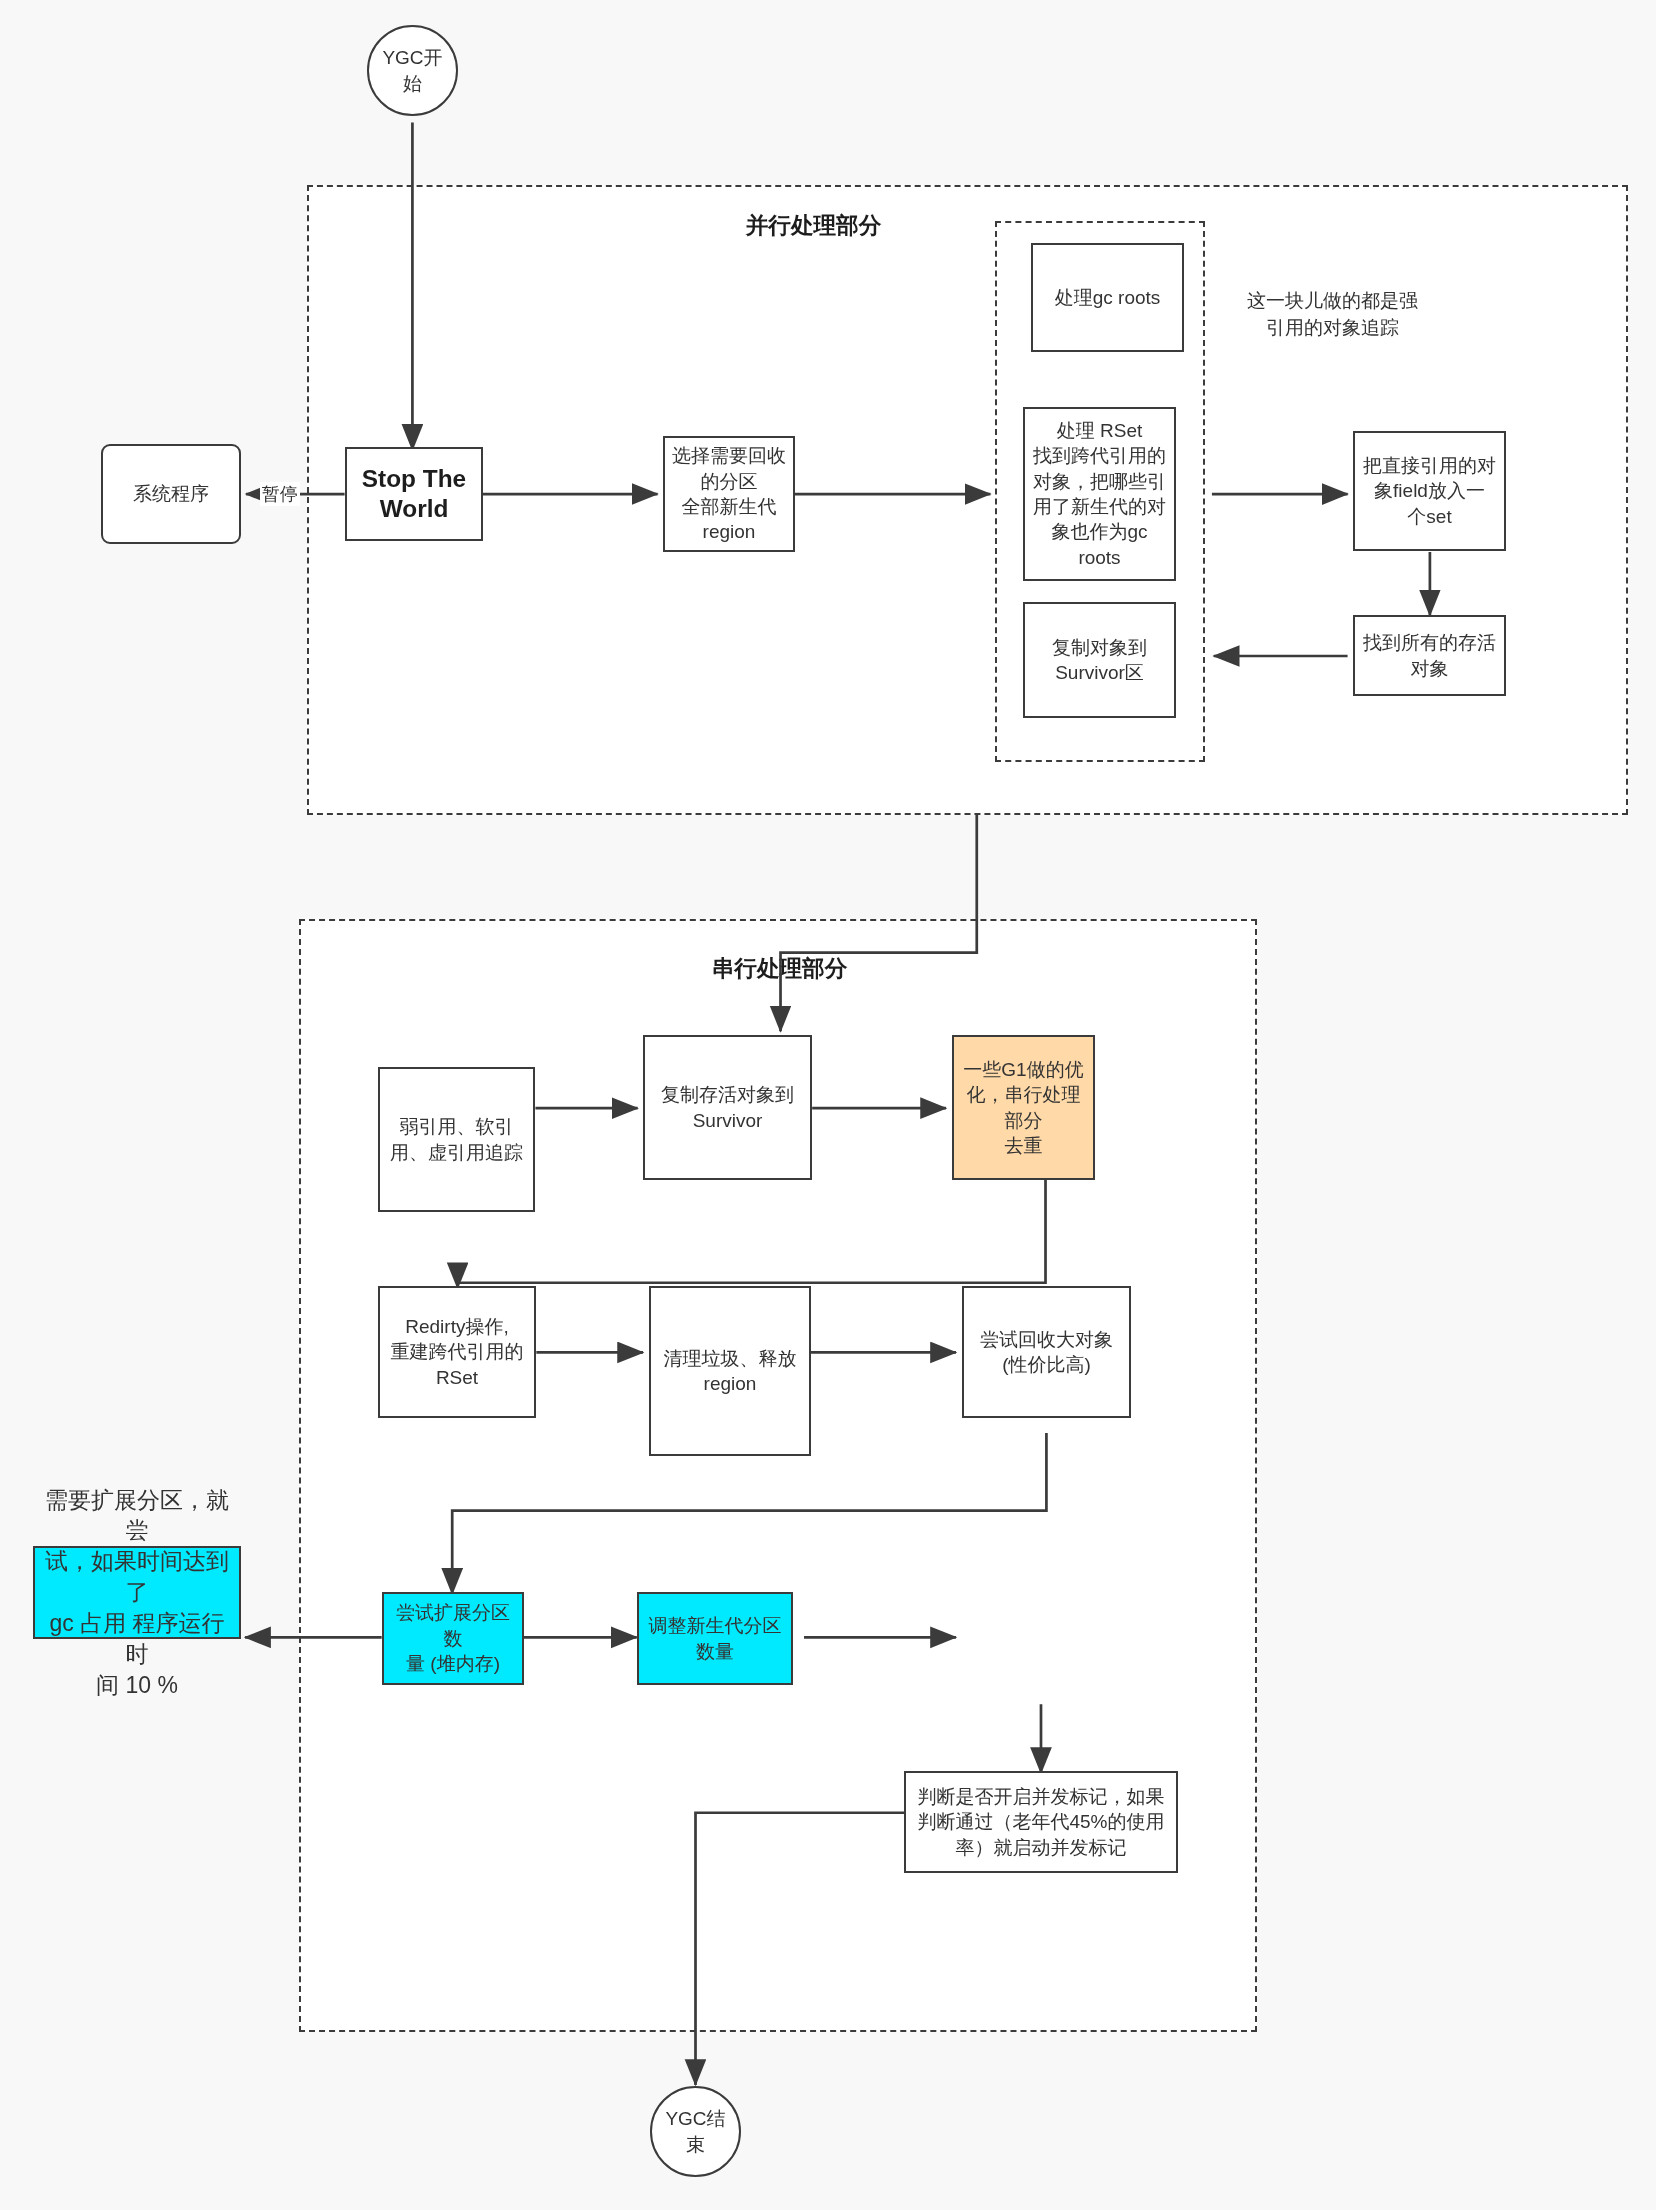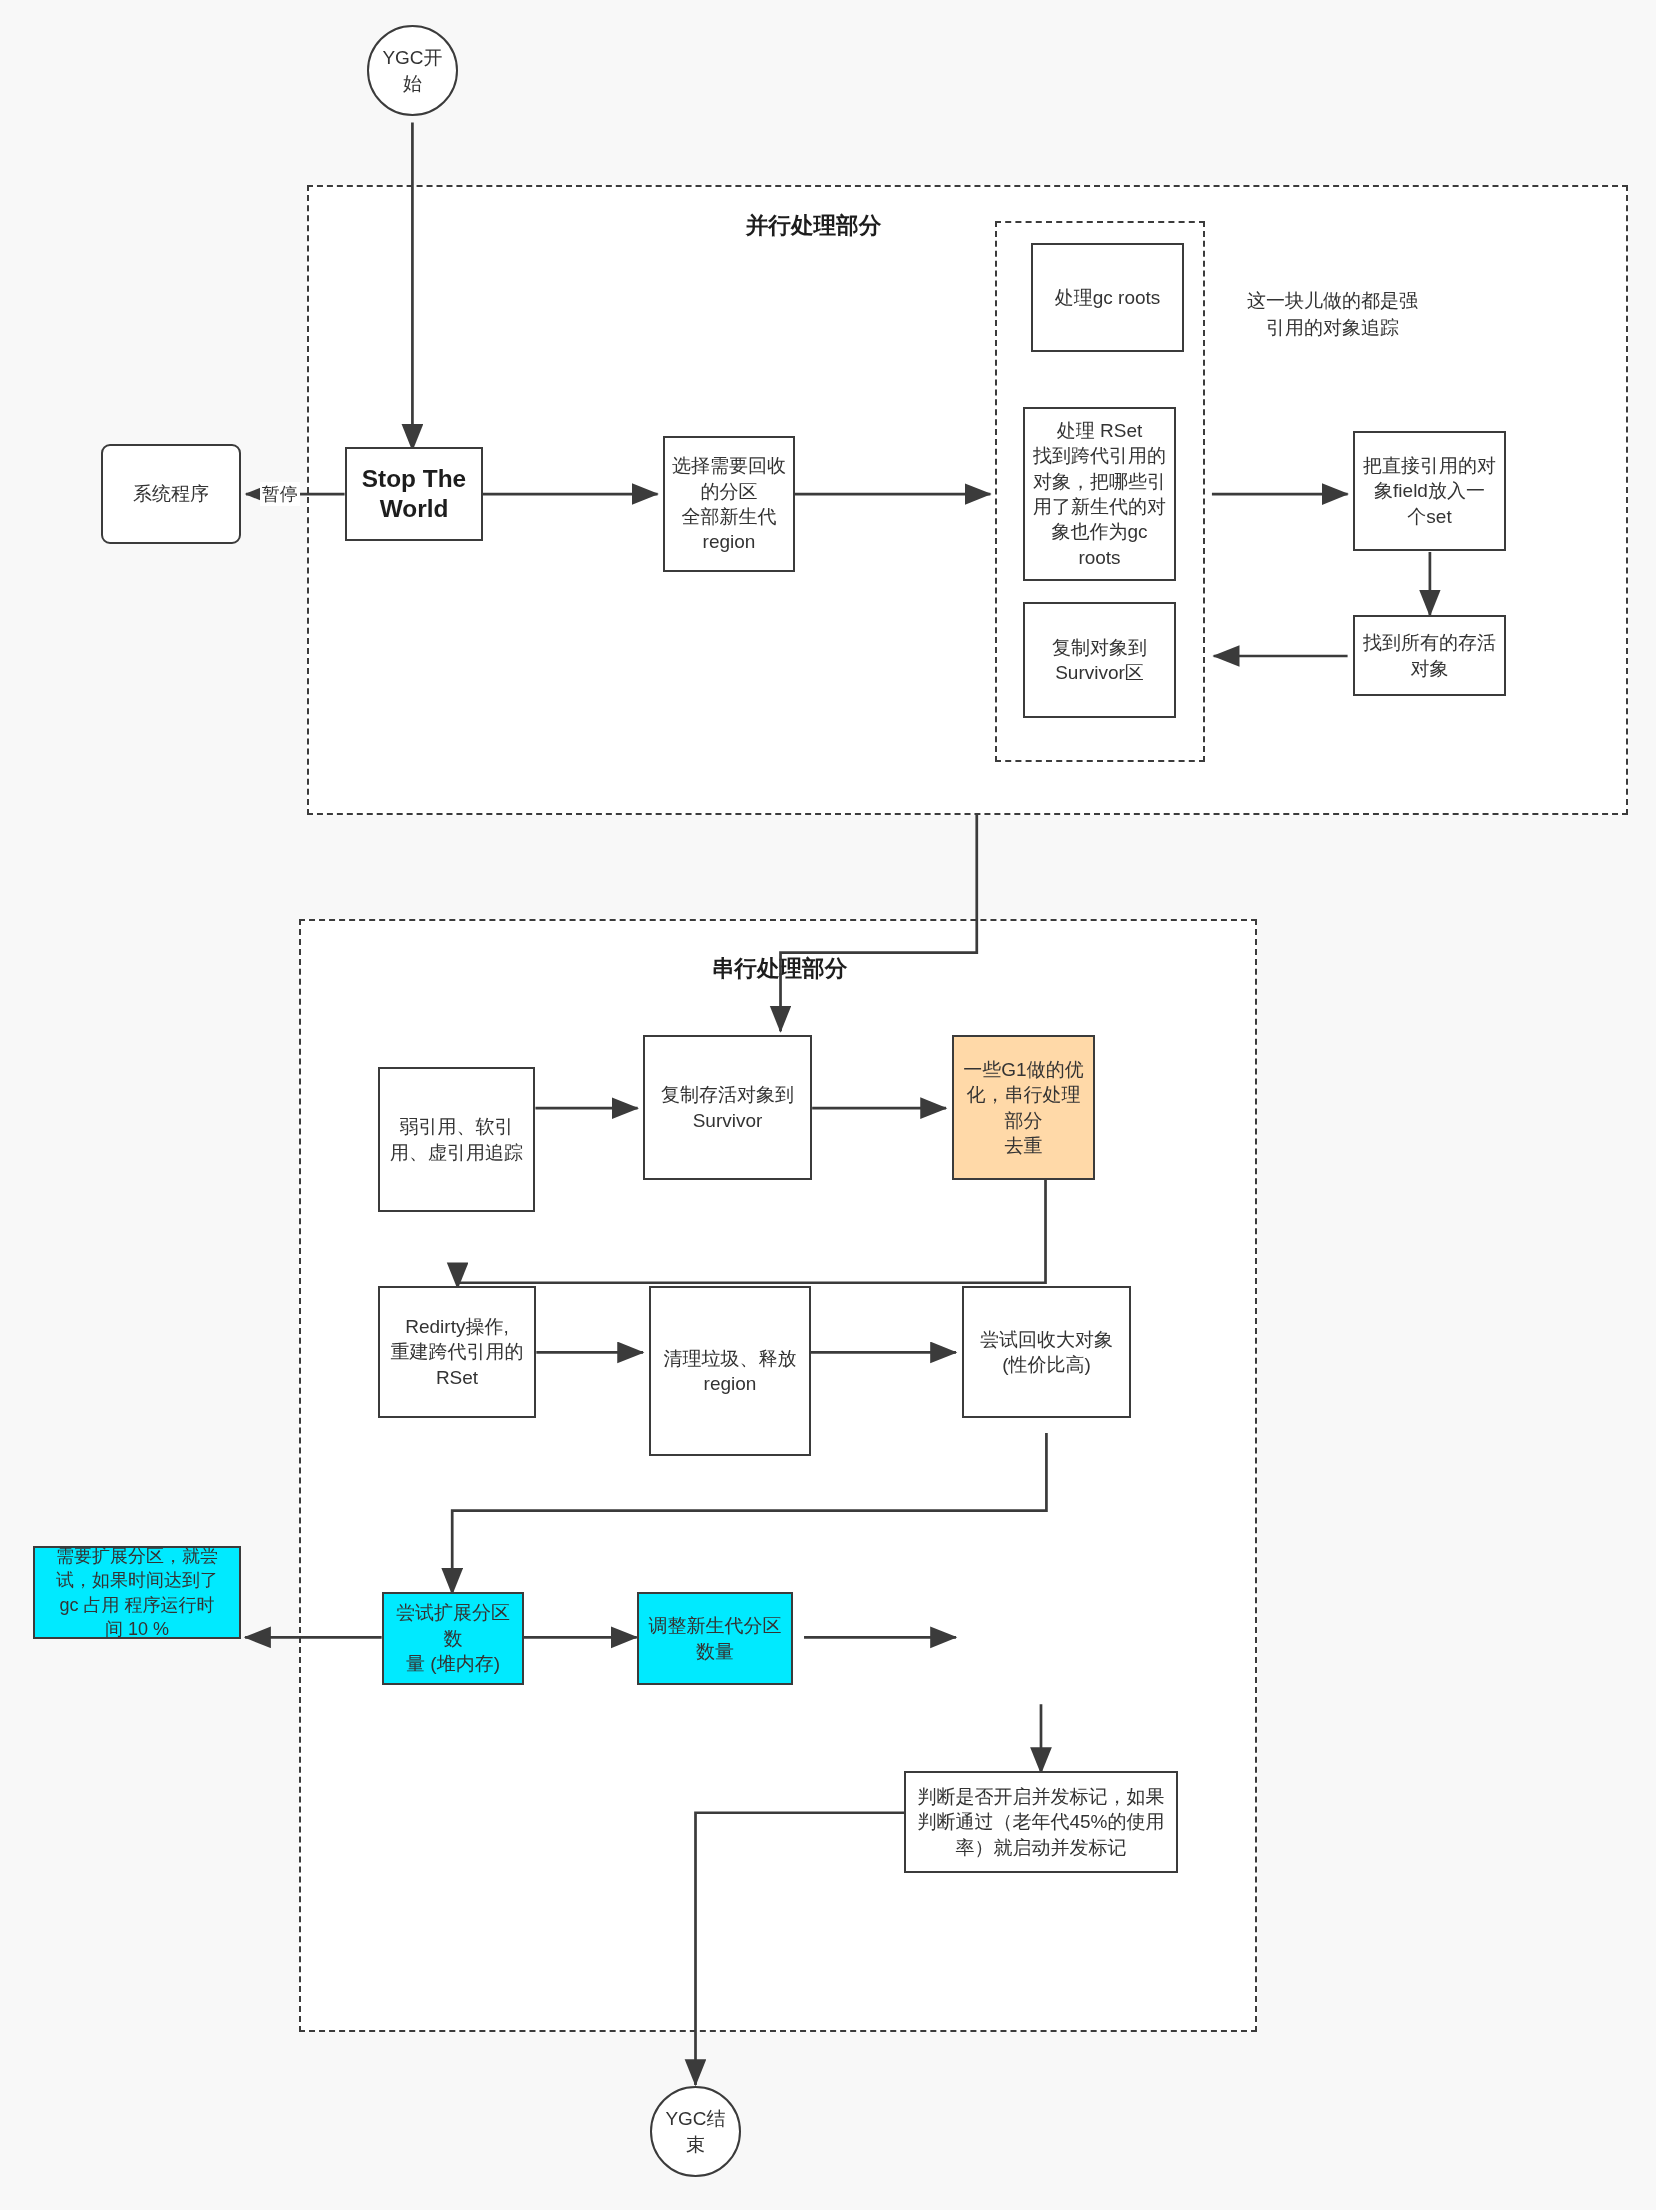--- a/index.html
+++ b/index.html
@@ -156,21 +156,21 @@
   </svg>
 
   <div class="node circle" style="left:367px; top:25px; width:91px; height:91px;">YGC开
 始</div>
 
   <div class="node rounded" style="left:101px; top:444px; width:140px; height:100px;">系统程序</div>
 
   <div class="node bold" style="left:345px; top:447px; width:138px; height:94px;">Stop The
 World</div>
 
-  <div class="node" style="left:663px; top:436px; width:132px; height:136px;">选择需要回收
+  <div class="node" style="left:663px; top:436px; width:132px; height:116px;">选择需要回收
 的分区
 全部新生代
 region</div>
 
   <div class="node" style="left:1023px; top:243px; width:153px; height:109px;margin-left:8px;">处理gc roots</div>
 
   <div class="node" style="left:1023px; top:407px; width:153px; height:174px;">处理 RSet
 找到跨代引用的
 对象，把哪些引
 用了新生代的对
@@ -200,21 +200,21 @@
   <div class="node" style="left:378px; top:1286px; width:158px; height:132px;">Redirty操作,
 重建跨代引用的
 RSet</div>
 
   <div class="node" style="left:649px; top:1286px; width:162px; height:170px;">清理垃圾、释放
 region</div>
 
   <div class="node" style="left:962px; top:1286px; width:169px; height:132px;">尝试回收大对象
 (性价比高)</div>
 
-  <div class="node cyan" style="left:33px; top:1546px; width:208px; height:93px; font-size:18px;">需要扩展分区，就尝
+  <div class="node cyan" style="left:33px; top:1546px; width:208px; height:93px; font-size:23px;">需要扩展分区，就尝
 试，如果时间达到了
 gc 占用 程序运行时
 间 10 %</div>
 
   <div class="node cyan" style="left:382px; top:1592px; width:142px; height:93px;">尝试扩展分区数
 量 (堆内存)</div>
 
   <div class="node cyan" style="left:637px; top:1592px; width:156px; height:93px;">调整新生代分区
 数量</div>
 

